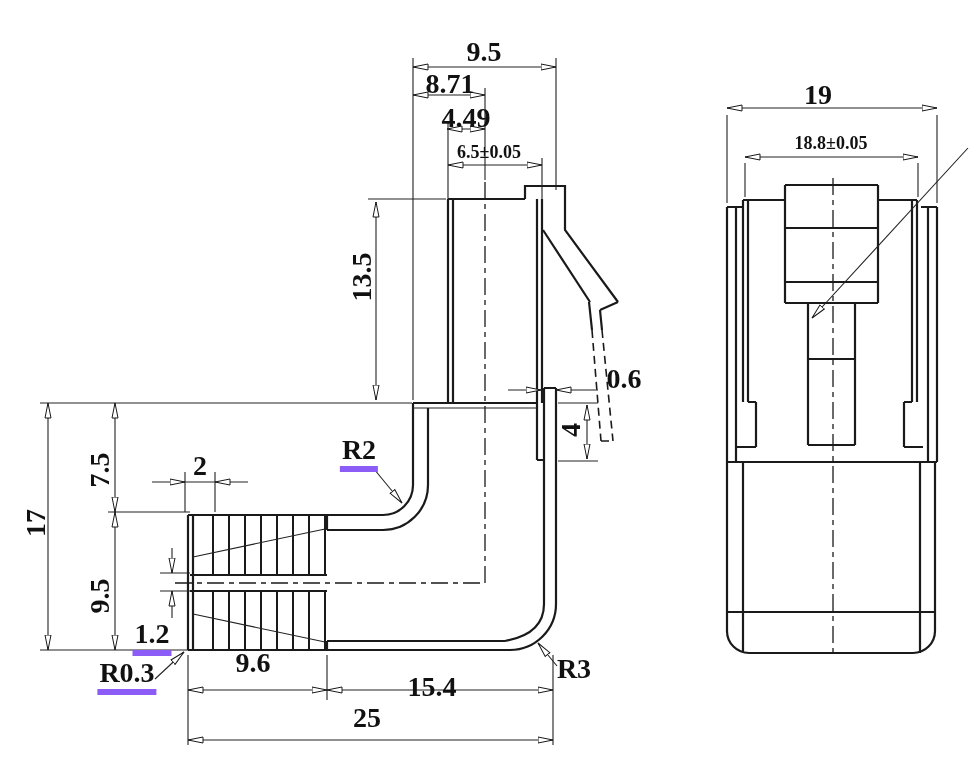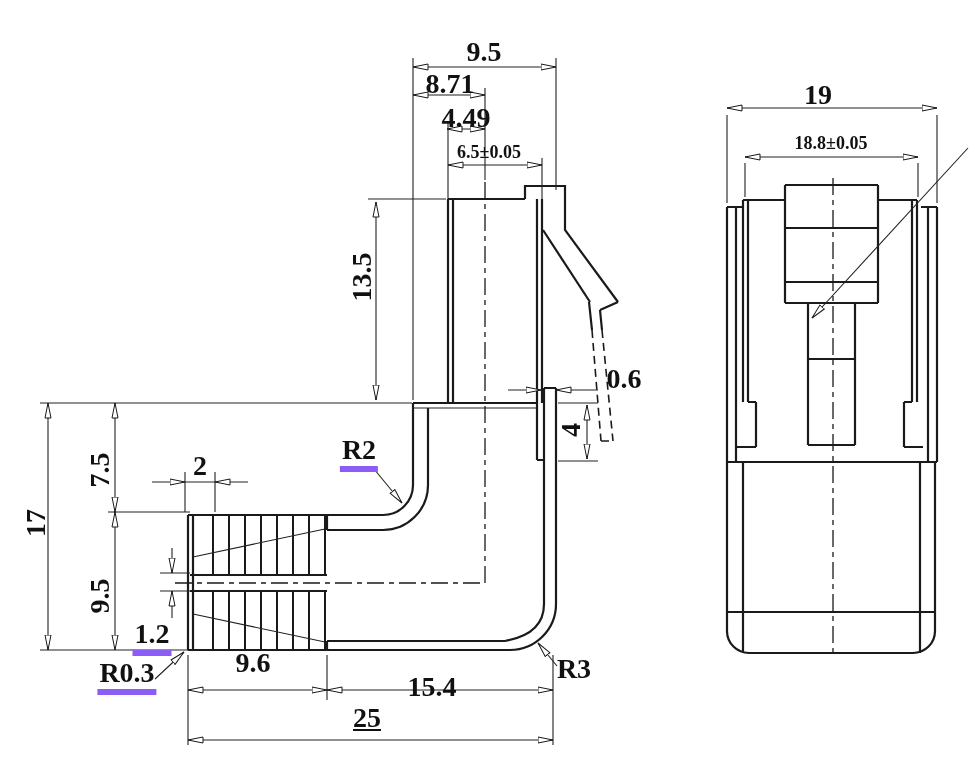--- a/index.html
+++ b/index.html
@@ -132,17 +132,17 @@
   <div class="dim rot" style="left:36px;top:523px;">17</div>
   <div class="dim rot" style="left:100px;top:470px;">7.5</div>
   <div class="dim rot" style="left:100px;top:596px;">9.5</div>
   <div class="dim" style="left:200px;top:466px;">2</div>
   <div class="dim ul" style="left:152px;top:638px;">1.2</div>
   <div class="dim ul" style="left:359px;top:454px;">R2</div>
   <div class="dim ul" style="left:127px;top:677px;">R0.3</div>
   <div class="dim" style="left:574px;top:669px;text-align:right;">R3</div>
   <div class="dim" style="left:253px;top:663px;">9.6</div>
   <div class="dim" style="left:432px;top:671px;margin-top:16px;">15.4</div>
-  <div class="dim" style="left:367px;top:718px;text-decoration:underline;">25</div>
+  <div class="dim" style="left:367px;top:718px;">25</div>
   <div class="dim" style="left:818px;top:95px;">19</div>
   <div class="dim small" style="left:831px;top:143px;">18.8±0.05</div>
 
 </div>
 
 </body></html>

